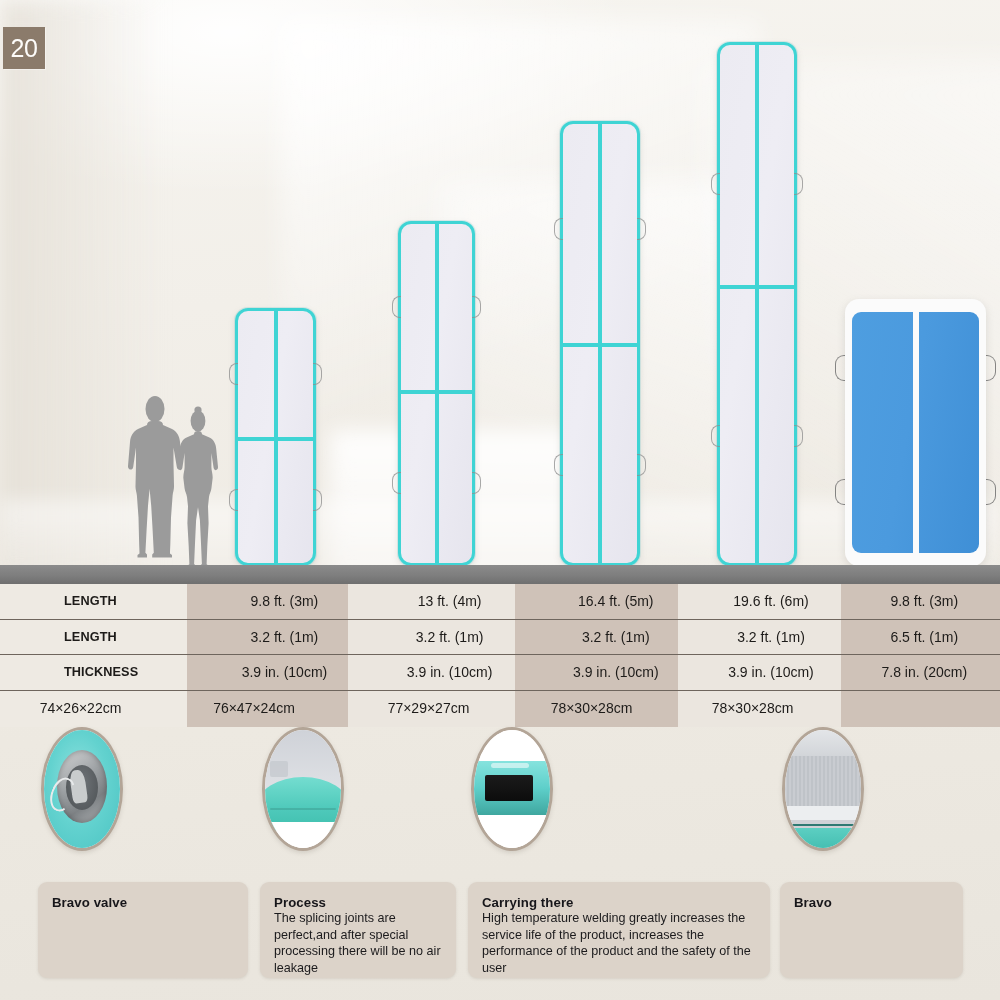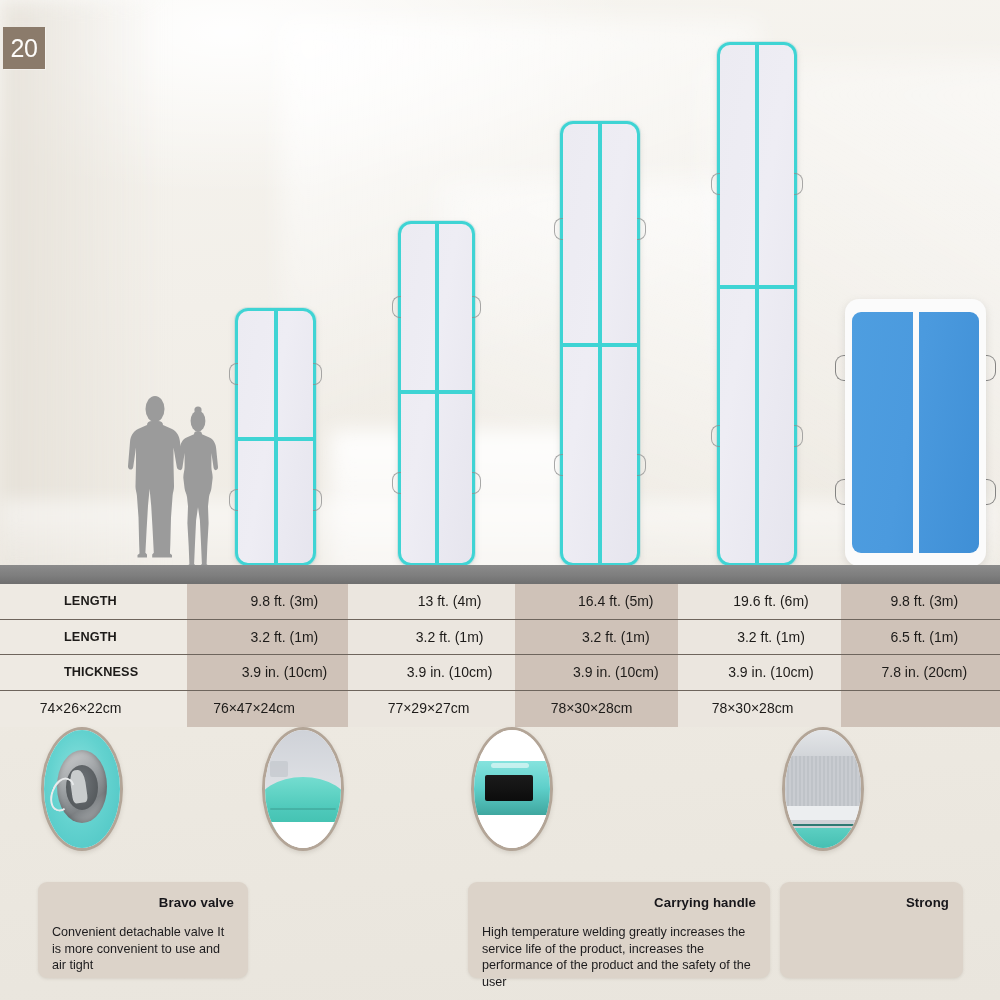--- a/index.html
+++ b/index.html
@@ -150,21 +150,21 @@
 
   
   #features { position:absolute; left:0; top:727px; width:1000px; height:273px; z-index:20; }
   .fcard {
     position:absolute; bottom:22px;
     background:#dcd3c9;
     border-radius:9px;
     padding:13px 14px 12px 14px;
     box-shadow:0 1px 3px rgba(140,130,120,.22);
   }
-  .fcard .ftitle { font-weight:bold; font-size:13.2px; color:#17161a; margin-bottom:14px; letter-spacing:.1px;text-align:right; }
+  .fcard .ftitle { font-weight:bold; font-size:13.2px; color:#17161a; margin-bottom:0; letter-spacing:.1px; }
   .fcard .fdesc  { font-size:12.6px; line-height:16.6px; color:#1c1b1d; }
 
   .fthumb {
     position:absolute; top:0;
     width:82px; height:124px;
     border-radius:50%/50%;
     border:3px solid #b3a597;
     overflow:hidden;
     background:#fff;
     box-shadow:0 2px 4px rgba(140,130,120,.25);
@@ -350,58 +350,61 @@
       <div class="tcell c4">78×30×28cm</div>
       <div class="tcell c5">78×30×28cm</div>
     </div>
   </div>
 </div>
 
 <div id="features">
 
   <div class="fcard" style="left:38px; width:210px; height:96px;">
     <div class="ftitle">Bravo valve</div>
-    <div class="fdesc">Convenient detachable valve It is more convenient to use and air tight</div>
   </div>
   <div class="fthumb" style="left:41px;">
     <div class="inner">
       <div class="t1-bg"></div>
         <div class="t1-ring"></div>
         <div class="t1-hole"></div>
       <div class="t1-flap"></div>
         <div class="t1-strap"></div>
     </div>
   </div>
 
+  <div class="fcard" style="left:260px; width:196px; height:96px;">
+    <div class="ftitle">Process</div>
+    <div class="fdesc">The splicing joints are perfect,and after special processing there will be no air leakage</div>
+  </div>
   <div class="fthumb" style="left:262px;">
     <div class="inner">
       <div class="t2-top"></div>
         <div class="t2-patch"></div>
       <div class="t2-teal"></div>
         <div class="t2-seam"></div>
         <div class="t2-bot"></div>
     </div>
   </div>
 
   <div class="fcard" style="left:468px; width:302px; height:96px;">
-    <div class="ftitle">Carrying handle</div>
+    <div class="ftitle">Carrying there</div>
     <div class="fdesc">High temperature welding greatly increases the service life of the product, increases the performance of the product and the safety of the user</div>
   </div>
   <div class="fthumb" style="left:471px;">
     <div class="inner">
       <div class="t3-white-t"></div>
         <div class="t3-teal"></div>
       <div class="t3-gloss"></div>
         <div class="t3-handle"></div>
         <div class="t3-white-b"></div>
     </div>
   </div>
 
   <div class="fcard" style="left:780px; width:183px; height:96px;">
-    <div class="ftitle">Strong</div>
+    <div class="ftitle">Bravo</div>
   </div>
   <div class="fthumb" style="left:782px;">
     <div class="inner">
       <div class="t4-a"></div>
         <div class="t4-b"></div>
         <div class="t4-c"></div>
       <div class="t4-d"></div>
         <div class="t4-line"></div>
     </div>
   </div>

